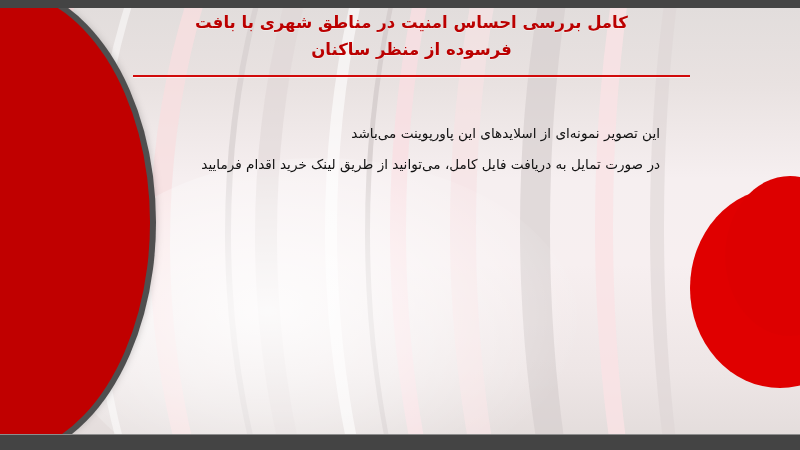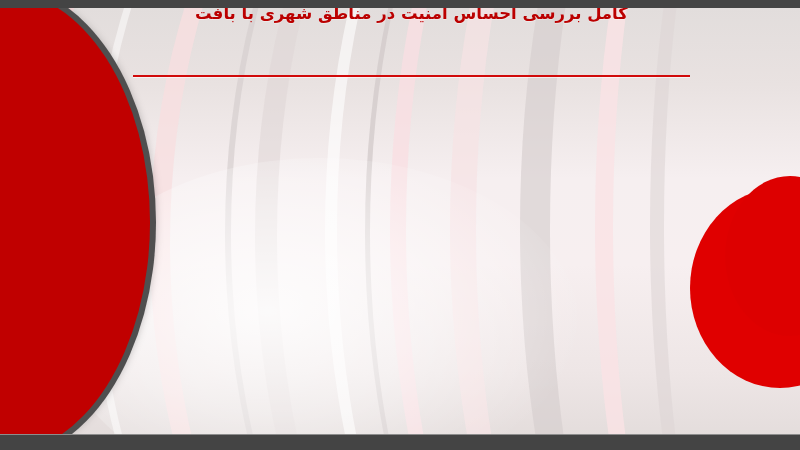--- a/index.html
+++ b/index.html
@@ -113,21 +113,21 @@
   .content {
     position: absolute;
     inset: 0;
     z-index: 30;
     direction: rtl;
   }
 
   .title {
     position: absolute;
     left: 133px;
-    top: 1px;
+    top: 10px;
     width: 557px;
     text-align: center;
     color: #bb0000;
     font-size: 16.5px;
     font-weight: bold;
     line-height: 1.62;
     direction: rtl;
     text-shadow: 0 1px 0 rgba(255,255,255,0.35);
   }
 
@@ -189,25 +189,28 @@
     <div class="left-ellipse">
       
     </div>
 
   </div>
 
   <div class="content">
 
     <div class="title">
       <div>کامل بررسی احساس امنیت در مناطق شهری با بافت</div>
+      <div>فرسوده از منظر ساکنان</div>
     </div>
 
     <div class="title-rule"></div>
 
     <div class="body-text">
+      <span class="body-line">این تصویر نمونه‌ای از اسلایدهای این پاورپوینت می‌باشد</span>
+      <span class="body-line">در صورت تمایل به دریافت فایل کامل، می‌توانید از طریق لینک خرید اقدام فرمایید</span>
     </div>
 
   </div>
 
   <div class="band-top"></div>
   <div class="band-bottom"></div>
 
 </div>
 
 </body></html>

